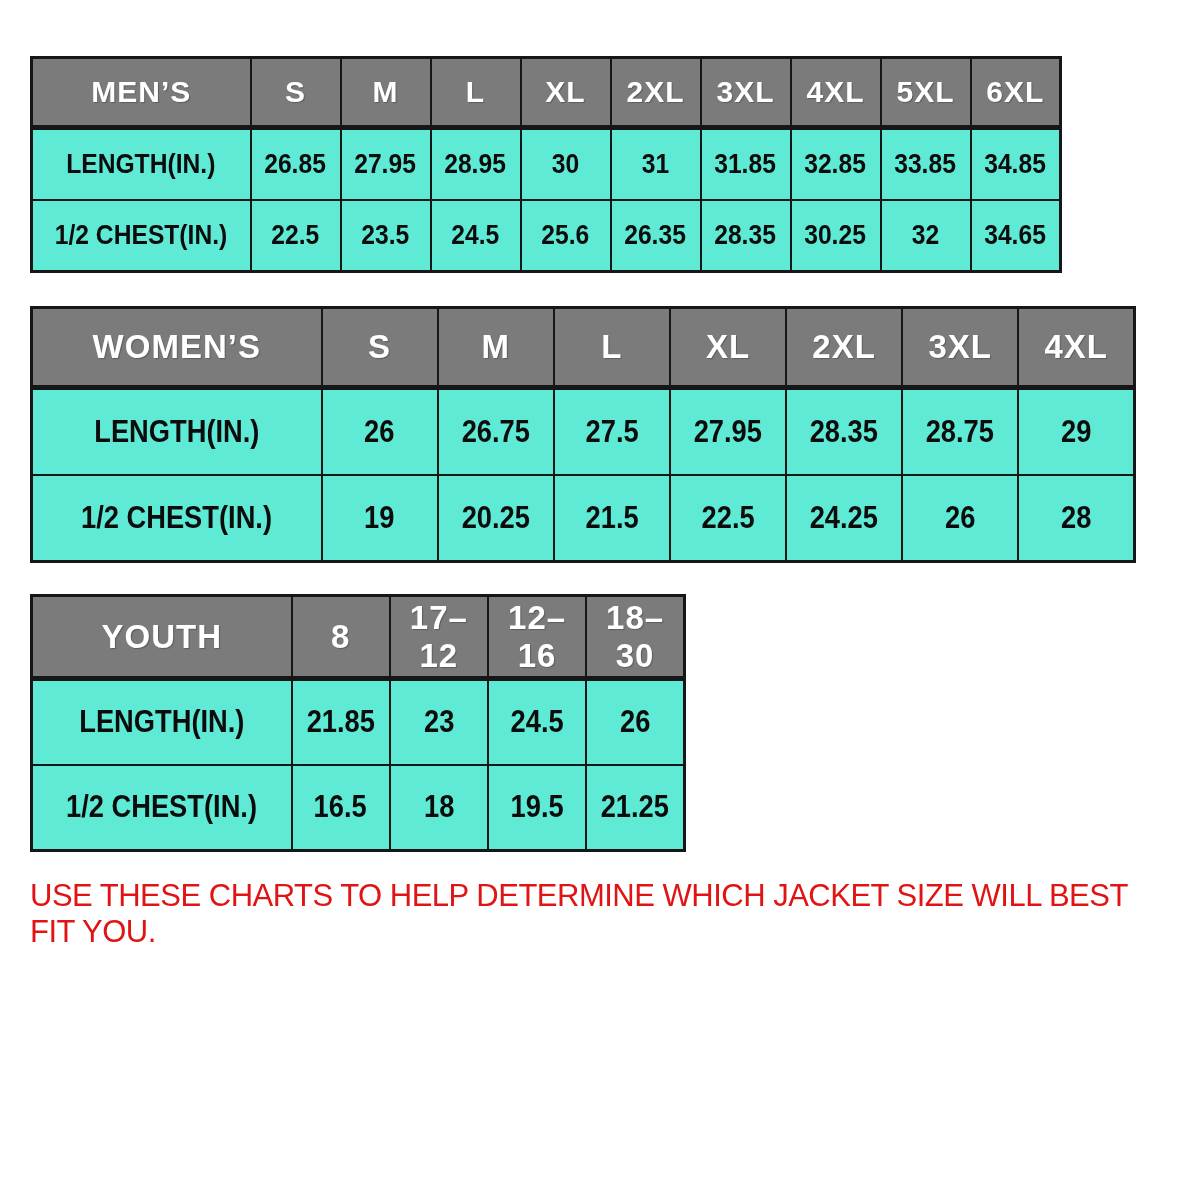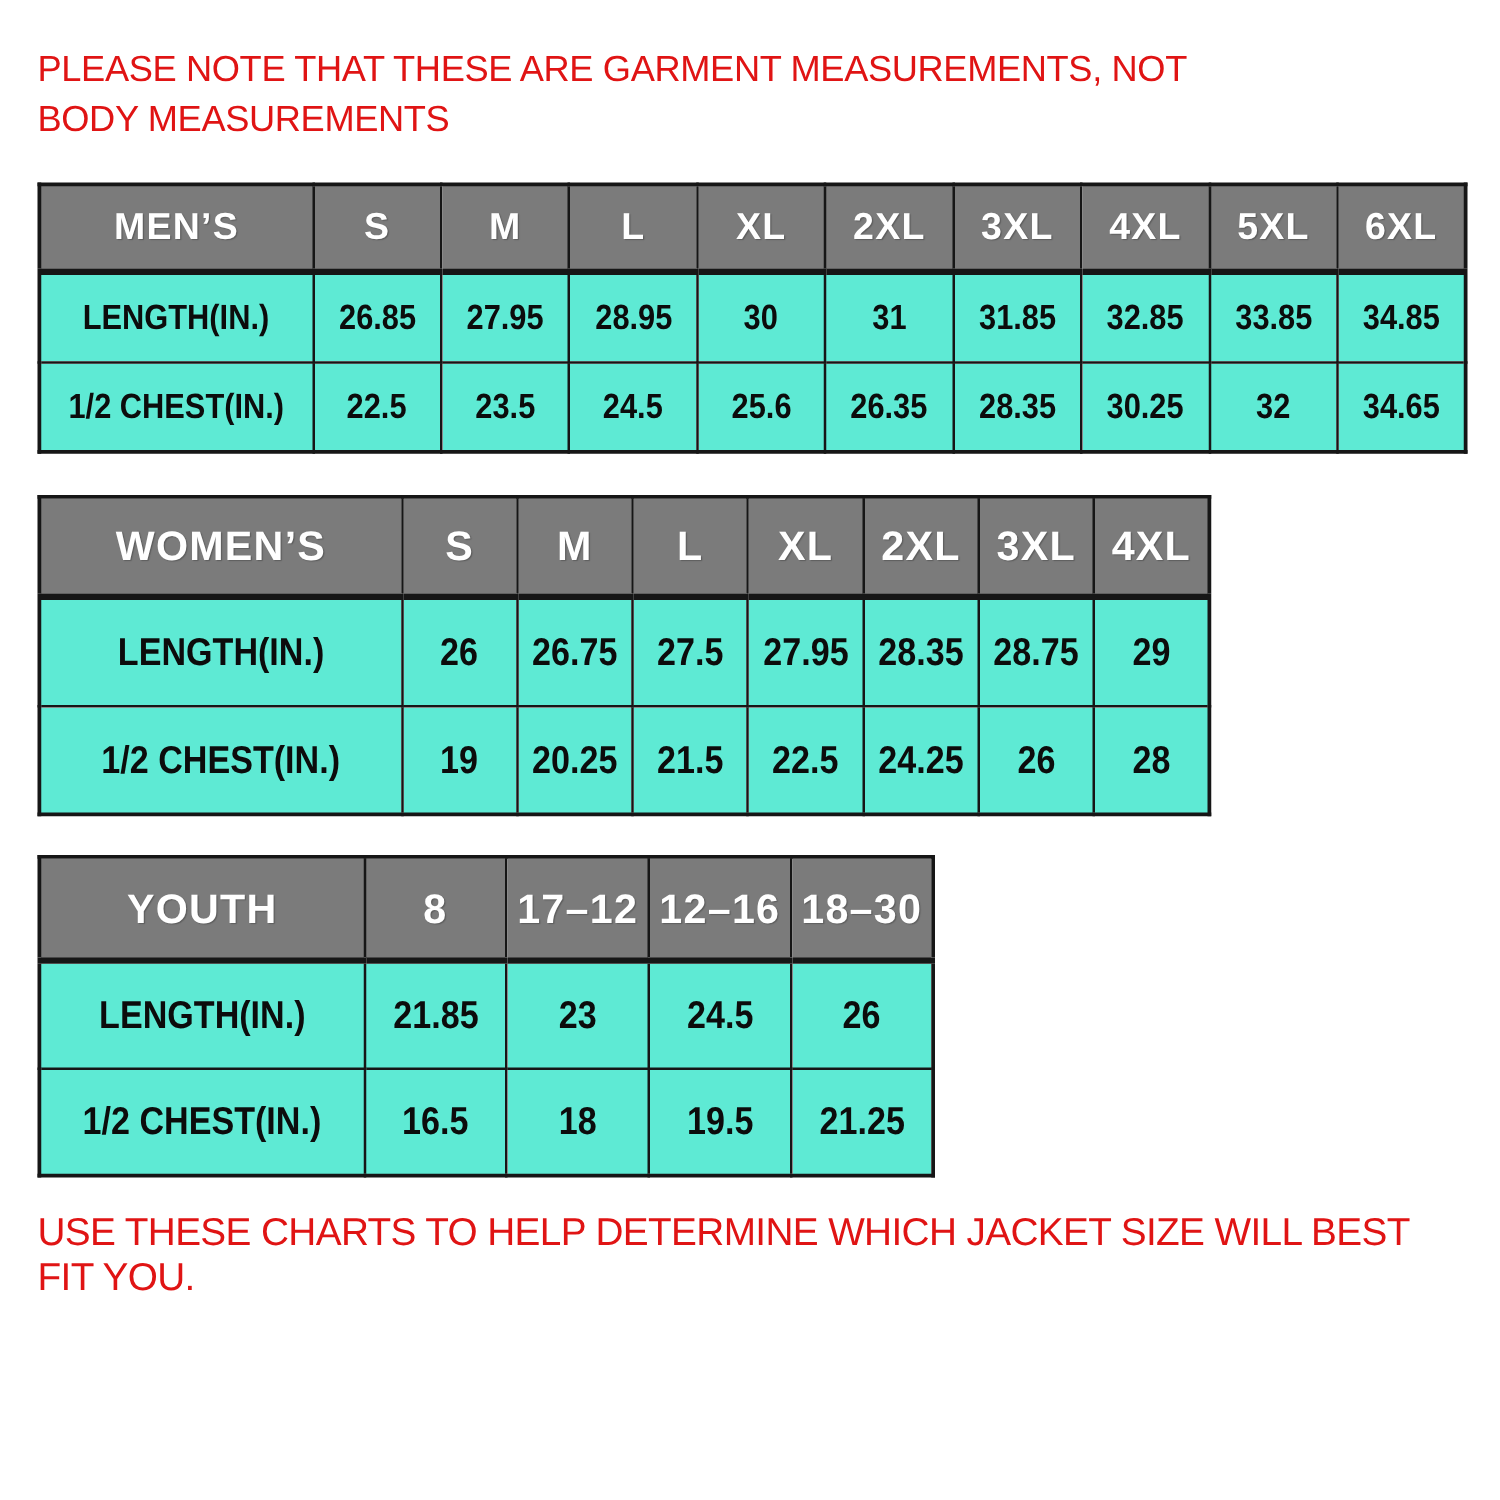--- a/index.html
+++ b/index.html
@@ -56,39 +56,39 @@
     letter-spacing: 1px;
     border-bottom: 5px solid #161616;
     text-shadow: 1px 1px 1px rgba(0,0,0,0.25);
   }
   .size-table-wrap tbody th, .size-table-wrap tbody td {
     background: #5eead4; color: #0c0c0c; font-weight: 700;
   }
   .cell-text { display: inline-block; transform: scaleX(0.88); white-space: nowrap; }
 
   
-  .tbl-mens table { width: 1144px; margin-top: 16px; }
+  .tbl-mens table { width: 1032px; margin-top: 16px; }
   .tbl-mens col.c-first { width: 219px; }
   .tbl-mens thead tr { height: 70px; }
   .tbl-mens thead th { font-size: 30px; }
   .tbl-mens tbody tr { height: 72px; }
   .tbl-mens tbody th, .tbl-mens tbody td { font-size: 28px; }
 
   
   .tbl-womens { margin-top: 33px; }
-  .tbl-womens table { width: 939px; }
+  .tbl-womens table { width: 1106px; }
   .tbl-womens col.c-first { width: 290px; }
   .tbl-womens thead tr { height: 80px; }
   .tbl-womens thead th { font-size: 33px; }
   .tbl-womens tbody tr { height: 87px; }
   .tbl-womens tbody th, .tbl-womens tbody td { font-size: 31px; }
 
   
   .tbl-youth { margin-top: 31px; }
-  .tbl-youth table { width: 718px; }
+  .tbl-youth table { width: 656px; }
   .tbl-youth col.c-first { width: 260px; }
   .tbl-youth thead tr { height: 83px; }
   .tbl-youth thead th { font-size: 33px; }
   .tbl-youth tbody tr { height: 86px; }
   .tbl-youth tbody th, .tbl-youth tbody td { font-size: 31px; }
 
   
   .footer-para {
     margin: 40px 0 0 0;
     max-width: 1155px;
@@ -103,21 +103,20 @@
     font-size: 31px;
     letter-spacing: -0.5px;
   }
 </style>
 </head>
 <body style="--red: #e01414; --gray: #7b7b7b;">
 
 <div class="page">
 
 
-  <p class="note">PLEASE NOTE THAT THESE ARE GARMENT MEASUREMENTS, NOT BODY MEASUREMENTS</p>
 
   <div class="size-table-wrap tbl-mens">
       <table>
         <colgroup>
           <col class="c-first">
           <col>
           <col>
           <col>
           <col>
           <col>

